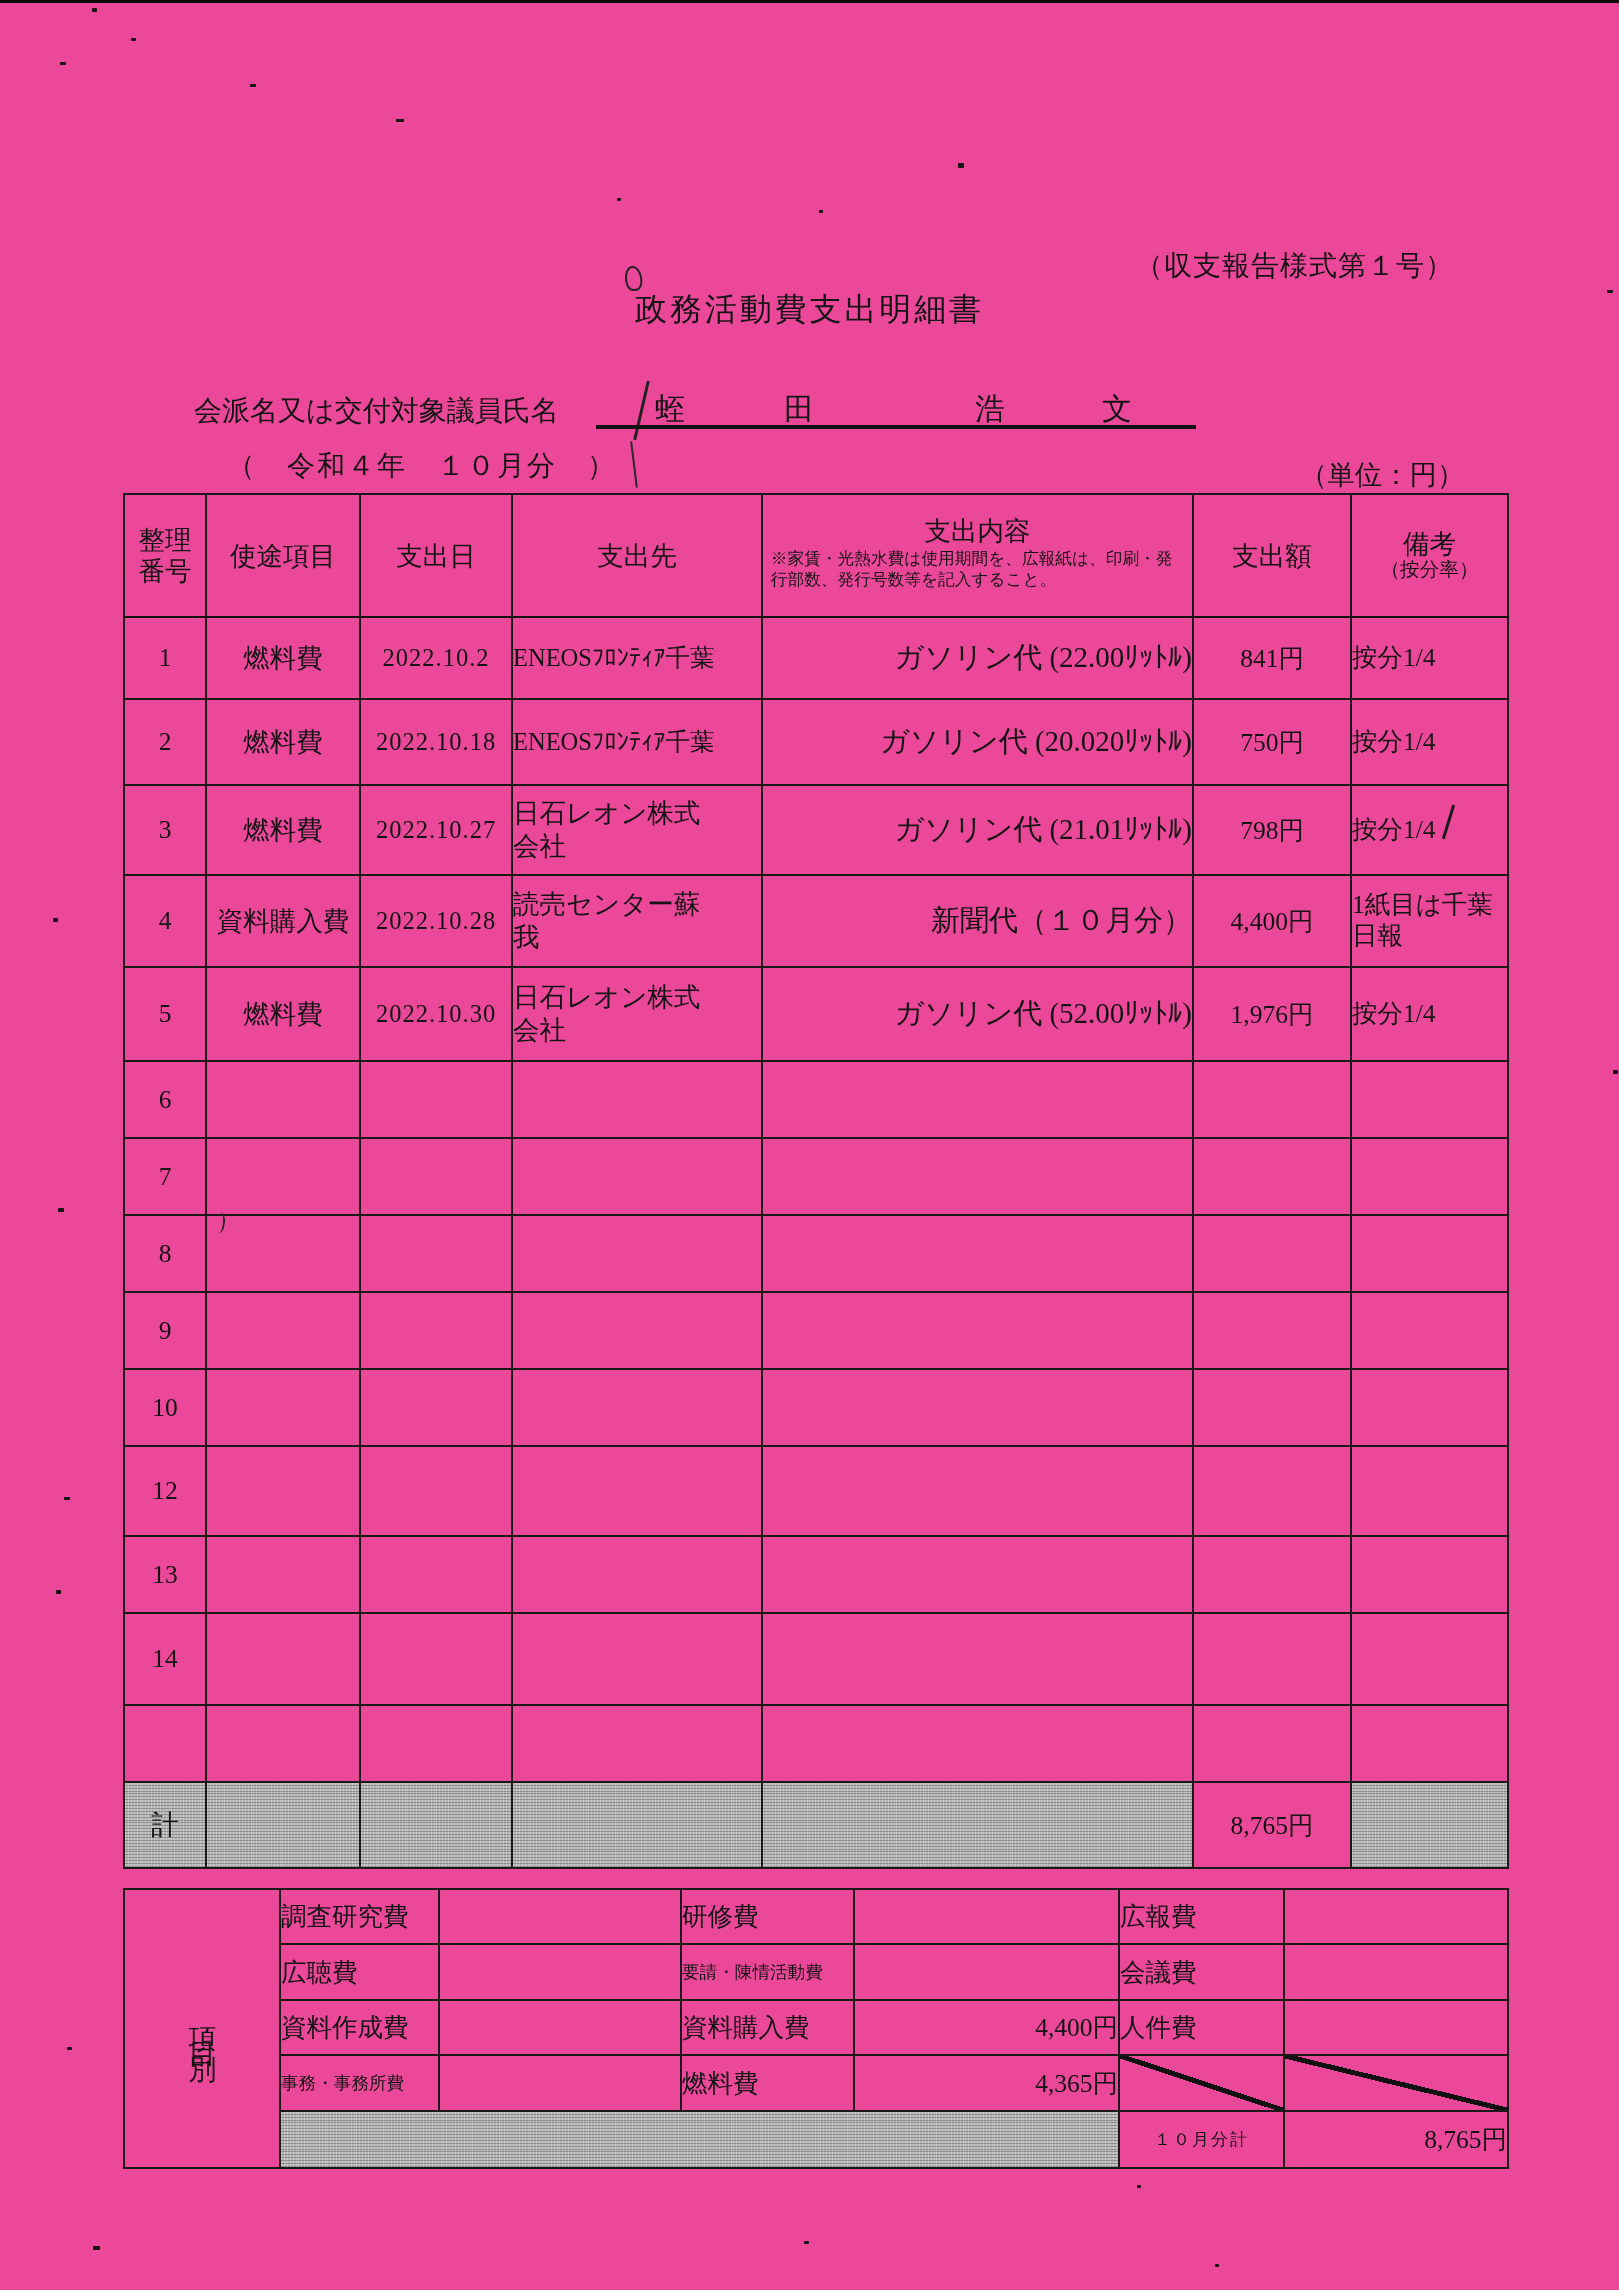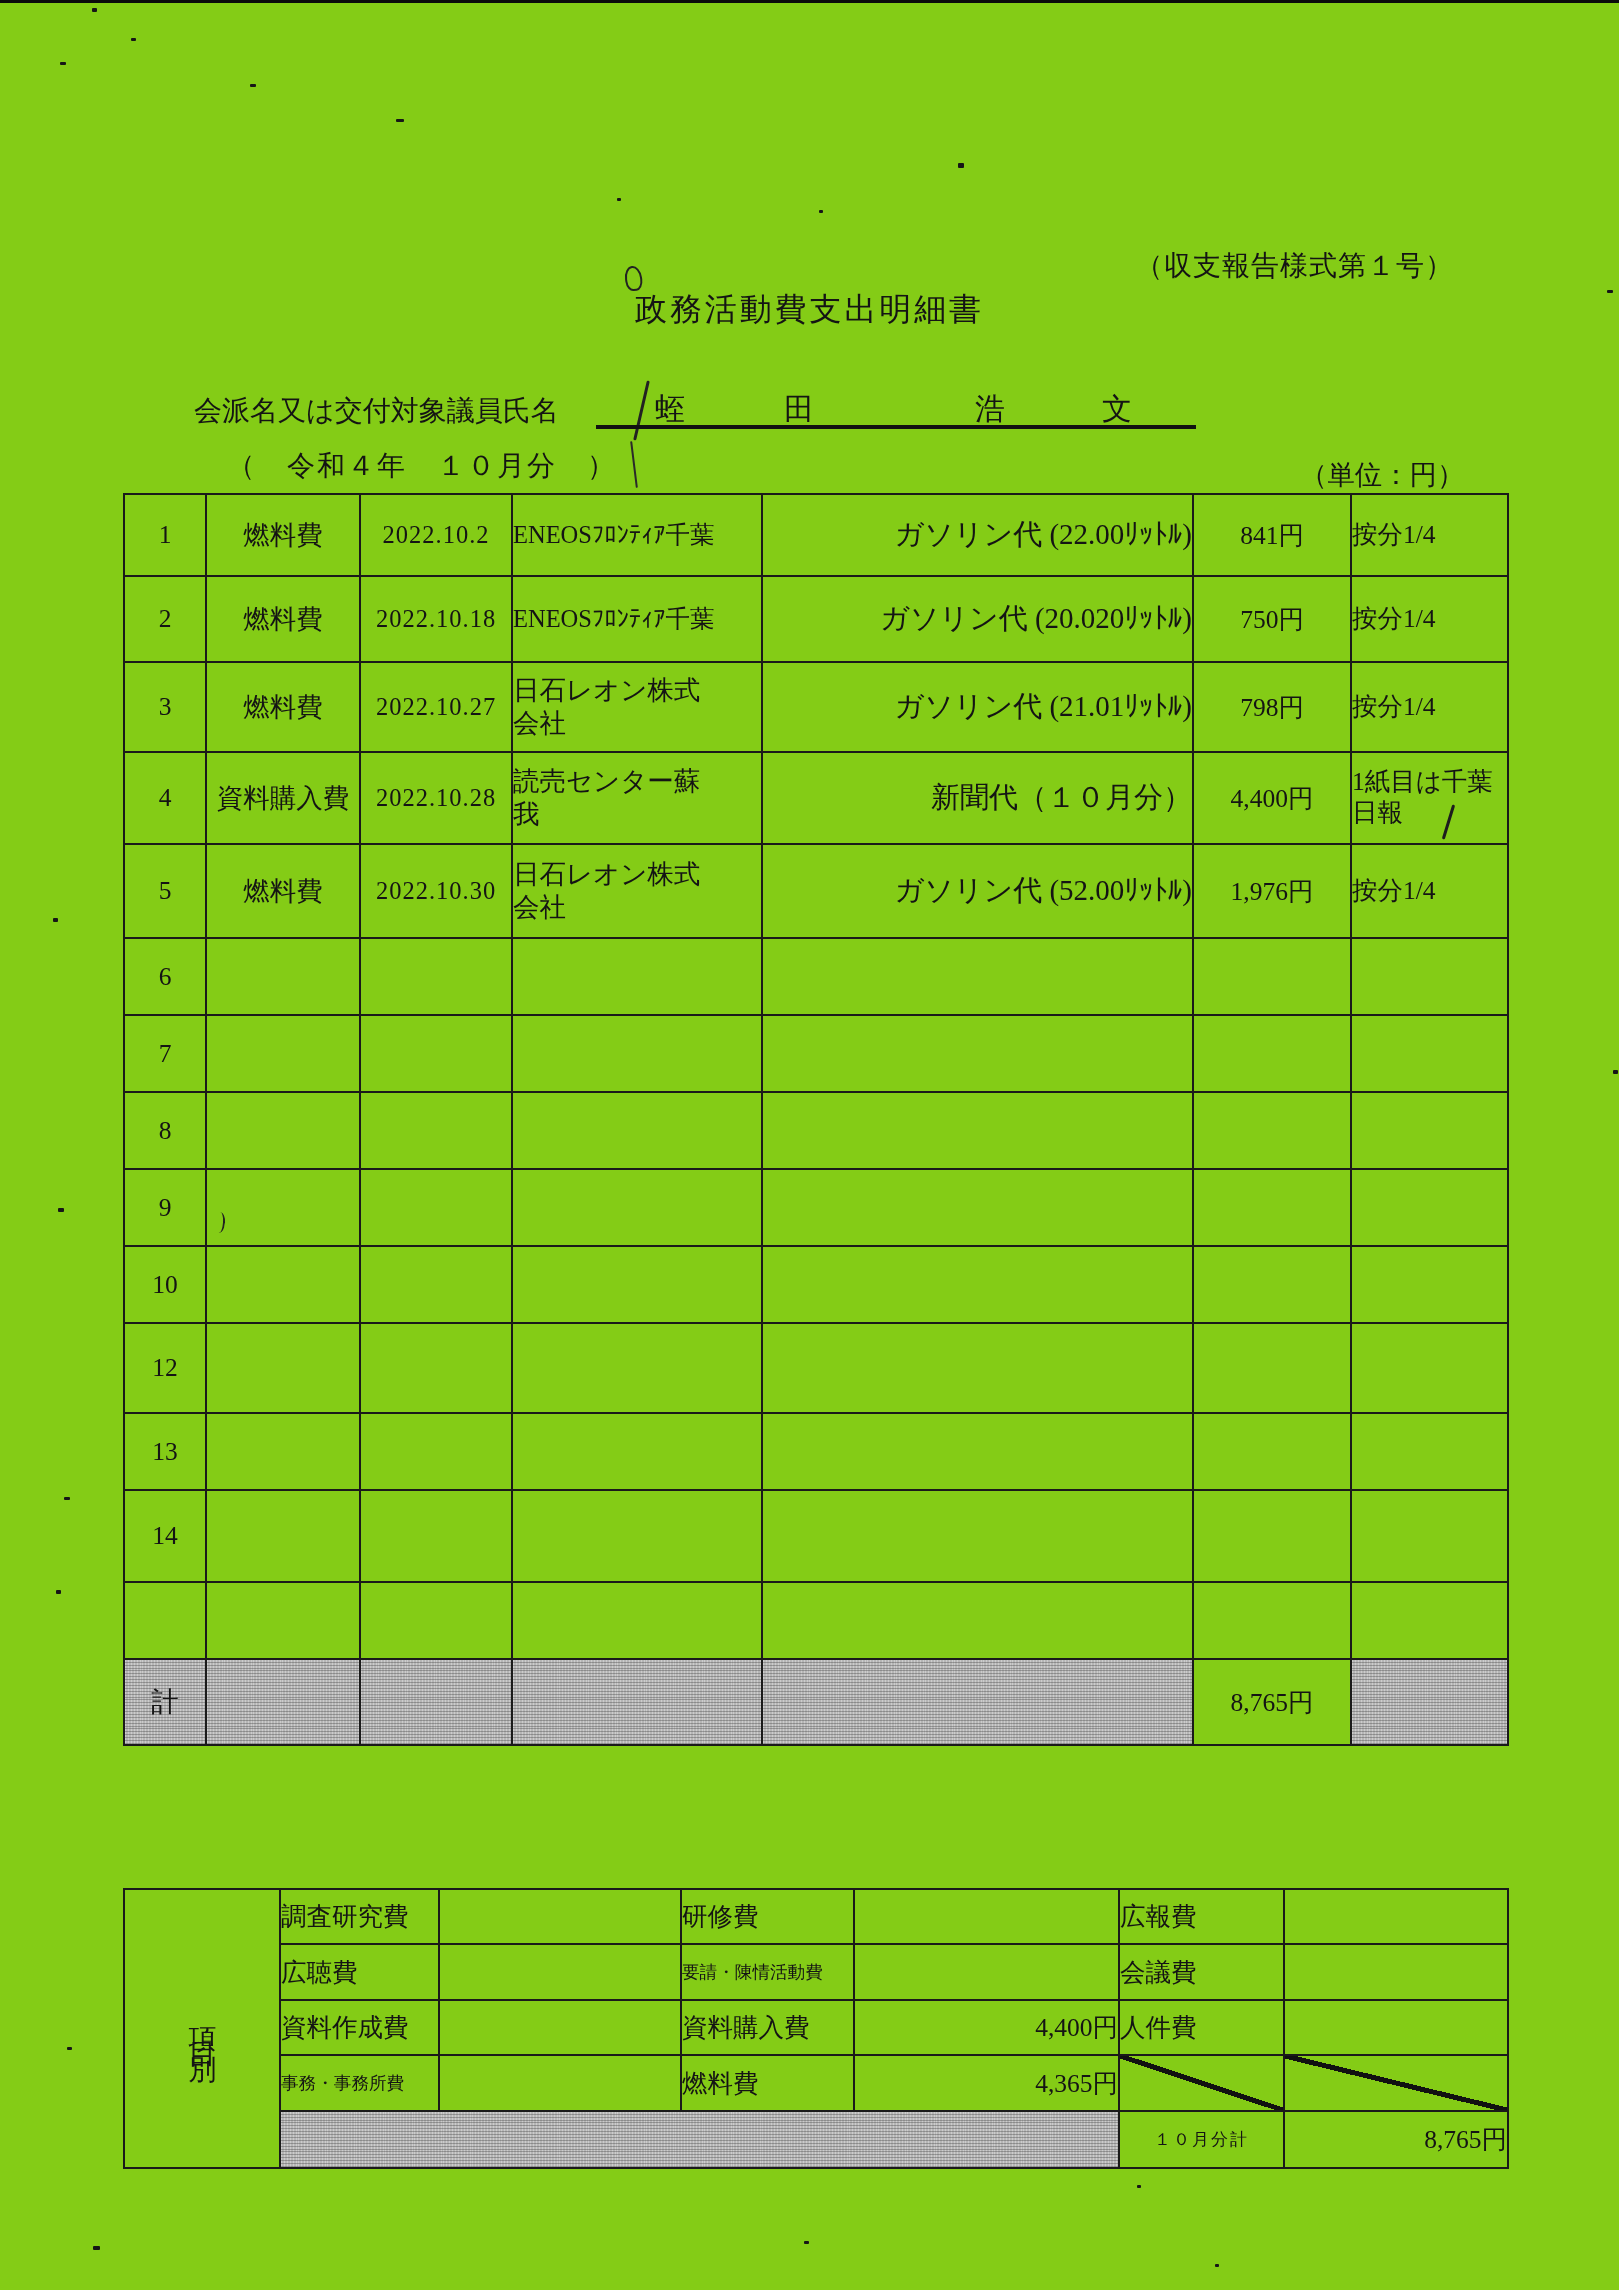--- a/index.html
+++ b/index.html
@@ -1,18 +1,18 @@
 <!DOCTYPE html>
 <html><head>
 <meta charset="utf-8">
 <style>
   html,body { margin:0; padding:0; background:#888; }
   .page {
     position:relative; width:1619px; height:2291px;
-    background:#84cc16; overflow:hidden;
+    background:#ec4899; overflow:hidden;
     font-family:"Liberation Serif","DejaVu Serif",serif;
     color:#141414;
   }
   .abs { position:absolute; white-space:nowrap; }
   .top-edge { position:absolute; left:0; top:0; width:1619px; height:2.9px; background:#0b0b0b; }
 
   .form-code { left:1135px; top:247px; font-size:28px; letter-spacing:1px; }
   .doc-title { left:635px; top:288px; font-size:32px; letter-spacing:2.9px; }
   .name-label { left:194px; top:392px; font-size:28px; }
   .name-char { top:389px; font-size:30px; }
@@ -97,20 +97,38 @@
     <colgroup>
       <col style="width:82px">
         <col style="width:154px">
         <col style="width:152px">
       <col style="width:250px">
         <col style="width:431px">
         <col style="width:158px">
         <col style="width:157px">
     </colgroup>
     <tbody>
+        <tr class="hdr" style="height:123px">
+      <th>
+        <div class="h2line">整理</div>
+        <div class="h2line">番号</div>
+      </th>
+      <th class="hcell">使途項目</th>
+      <th class="hcell">支出日</th>
+      <th class="hcell">支出先</th>
+      <th>
+        <div class="desc-title">支出内容</div>
+        <div class="desc-note">※家賃・光熱水費は使用期間を、広報紙は、印刷・発行部数、発行号数等を記入すること。</div>
+      </th>
+      <th class="hcell">支出額</th>
+      <th>
+        <div class="h2line">備考</div>
+        <div class="h2line hsub">（按分率）</div>
+      </th>
+    </tr>
 
     <tr style="height:82px">
       <td class="c-no">1</td>
       <td class="c-cat">燃料費</td>
       <td class="c-date">2022.10.2</td>
       <td class="c-payee">ENEOSﾌﾛﾝﾃｨｱ千葉</td>
       <td class="c-desc">ガソリン代 (22.00ﾘｯﾄﾙ)</td>
       <td class="c-amt">841円</td>
       <td class="c-note">按分1/4</td>
     </tr>

